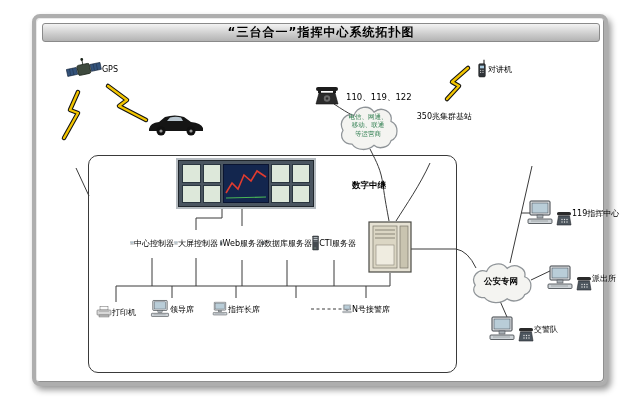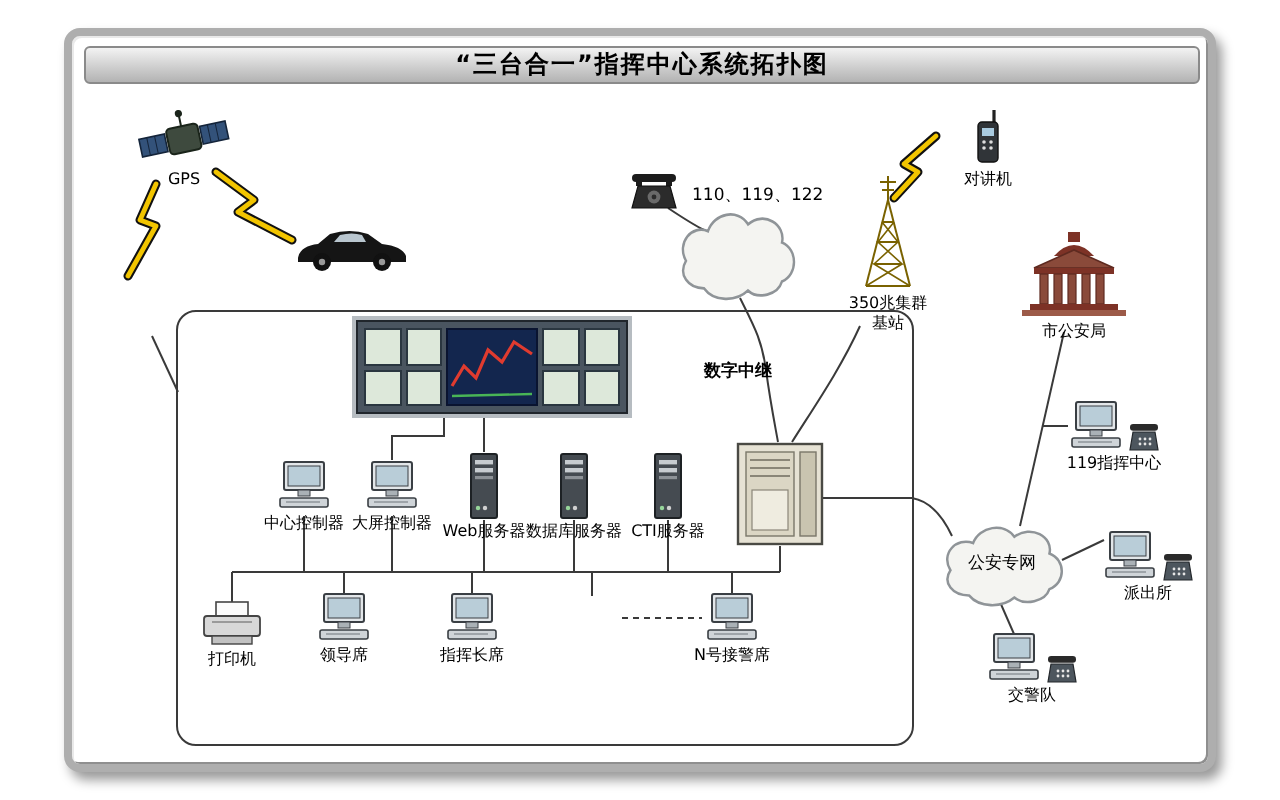--- a/index.html
+++ b/index.html
@@ -8,30 +8,30 @@
   .frame{position:absolute;left:32px;top:14px;width:576px;height:372px;box-sizing:border-box;
          border:4px solid #aeaeae;border-radius:8px;background:#fff;
          box-shadow:inset 1px 1px 0 #e9e9e9, inset -1px -1px 0 #8f8f8f, 3px 4px 6px rgba(0,0,0,.4);}
   .titlebar{position:absolute;left:42px;top:23px;width:556px;height:17px;z-index:4;
             background:linear-gradient(180deg,#f3f3f3,#cfcfcf 55%,#b3b3b3);
             border:1px solid #8a8a8a;border-radius:3px;display:flex;align-items:center;justify-content:center;}
   .titlebar span{font-size:12px;font-weight:bold;letter-spacing:1px;}
   .cmdbox{position:absolute;left:88px;top:155px;width:367px;height:216px;z-index:1;
           border:1.2px solid #3a3a3a;border-radius:10px;background:#fff;}
   .wires{position:absolute;left:0;top:0;z-index:2;pointer-events:none;}
-  .node{position:absolute;display:flex;flex-direction:column;align-items:center;z-index:3;}
+  .node{position:absolute;display:flex;align-items:center;z-index:3;}
   .row{display:flex;align-items:flex-end;gap:2px;}
   .lbl{font-size:8px;line-height:1.15;margin-top:1px;white-space:nowrap;text-align:center;color:#000;}
   .floatlbl{position:absolute;z-index:3;font-size:8.5px;white-space:nowrap;}
   .bold{font-weight:normal;}
   .cloud{position:absolute;z-index:3;}
   .cloud-shape{position:absolute;left:0;top:0;}
   .cloud-text{position:relative;z-index:1;text-align:center;}
   .cloud-text.small{font-size:6.5px;color:#2e7d4f;line-height:1.3;padding-top:10px;}
-  .cloud-text.big{font-size:8.5px;font-weight:normal;color:#000;padding-top:16px;}
+  .cloud-text.big{font-size:8.5px;font-weight:bold;color:#000;padding-top:16px;}
   .wall{position:absolute;left:178px;top:160px;width:136px;height:47px;z-index:3;box-sizing:border-box;
         background:#4a5560;border:1px solid #20262c;outline:2px solid #b6bcc1;
         display:flex;gap:2px;padding:3px;}
   .wcol{flex:1;display:flex;flex-direction:column;gap:2px;}
   .scr{flex:1;background:#dde8da;border:0.5px solid #2a3640;}
   .wbig{width:44px;background:#13264e;border:0.5px solid #0a1430;}
 </style>
 </head>
 <body>
 
@@ -222,43 +222,42 @@
     <svg width="26" height="20" viewBox="0 0 26 20">
         <use href="#ic-oldphone"></use>
       </svg>
   </div>
   <div class="floatlbl bold" style="left:346px;top:92px">110、119、122</div>
 
   <div class="cloud" style="left:336px;top:103px;width:64px;height:48px">
     <svg class="cloud-shape" width="64" height="48" viewBox="0 0 64 42" preserveAspectRatio="none">
         <use href="#ic-cloud"></use>
       </svg>
+    <div class="cloud-text small">
+      <div>电信、网通、</div>
+      <div>移动、联通</div>
+      <div>等运营商</div>
+    </div>
   </div>
 
   <div class="node" style="left:476px;top:54px;width:36px">
     <svg width="18" height="30" viewBox="0 0 18 30">
         <use href="#ic-walkie"></use>
       </svg>
     <span class="lbl">对讲机</span>
   </div>
 
   <div class="node" style="left:416px;top:86px;width:56px">
     <svg width="34" height="60" viewBox="0 0 34 60">
         <use href="#ic-tower"></use>
       </svg>
     <span class="lbl">350兆集群</span>
     <span class="lbl">基站</span>
   </div>
 
-  <div class="node" style="left:504px;top:116px;width:66px">
-    <svg width="64" height="44" viewBox="0 0 64 44">
-        <use href="#ic-building"></use>
-      </svg>
-    <span class="lbl">市公安局</span>
-  </div>
 
   <div class="floatlbl" style="left:352px;top:180px;font-weight:600">数字中继</div>
 
   <div class="wall">
     <div class="wcol">
         <div class="scr"></div>
         <div class="scr"></div>
       </div>
     <div class="wcol">
         <div class="scr"></div>

